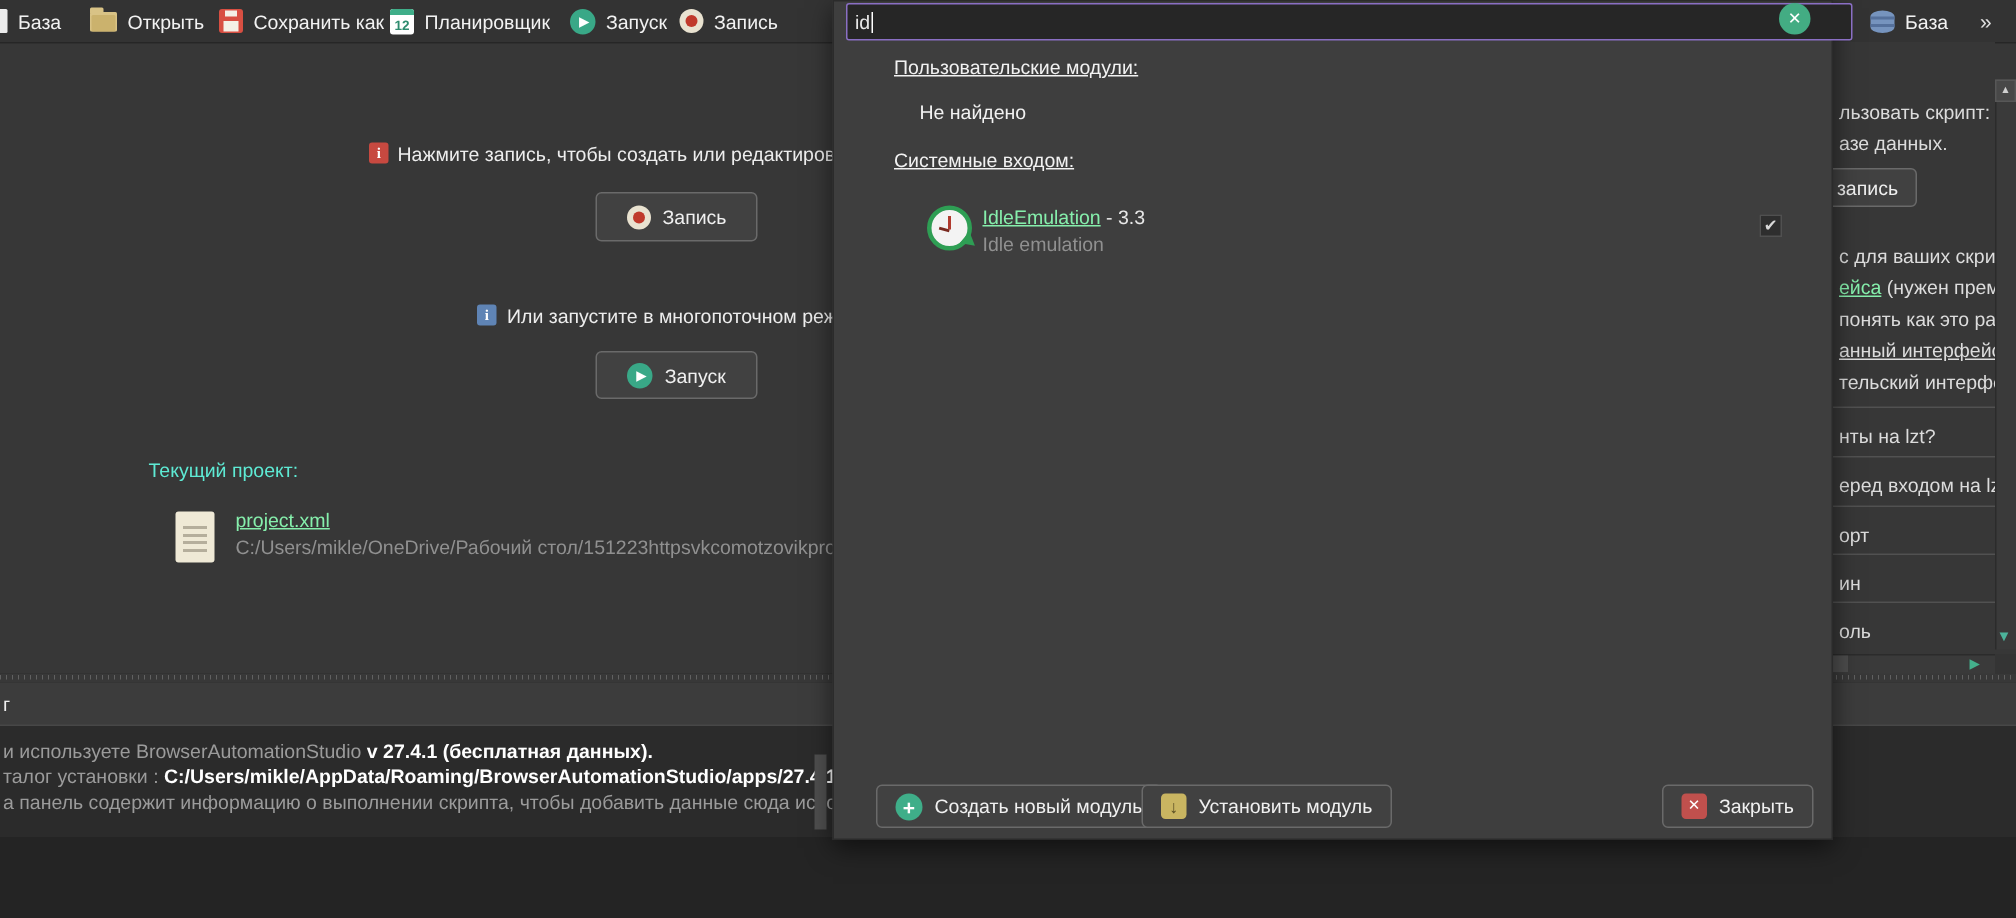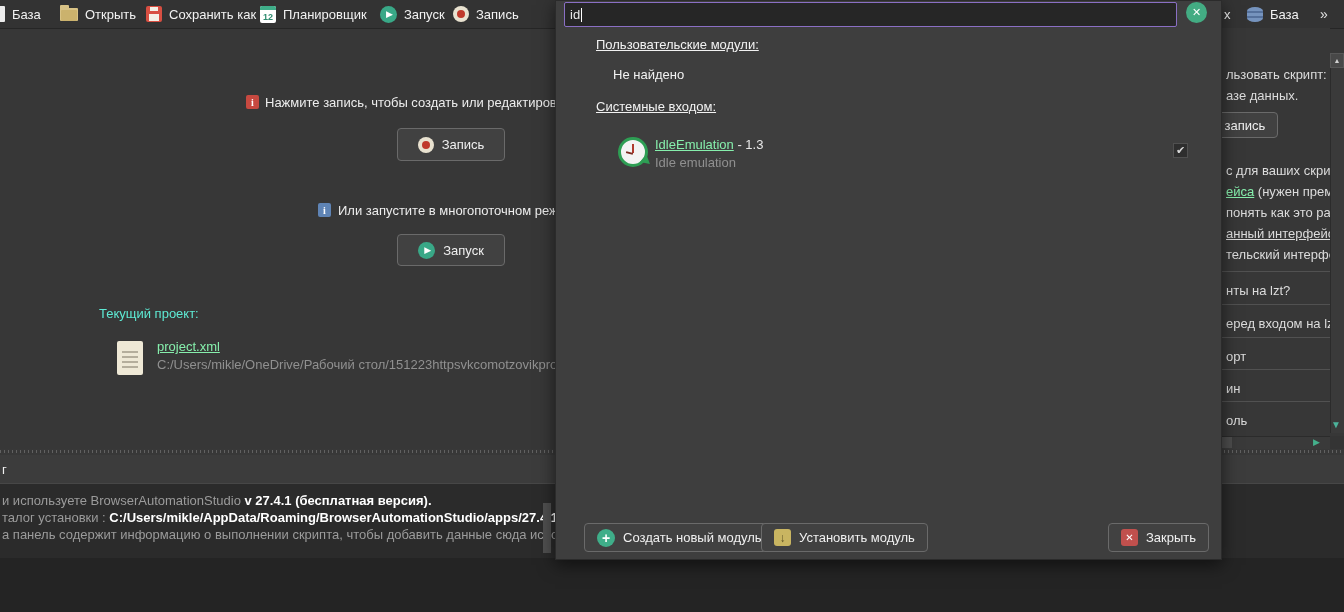--- a/index.html
+++ b/index.html
@@ -60,21 +60,21 @@
   .rp-line{position:absolute;left:4px;white-space:nowrap;color:#dcdcdc}
   .rp-sep{position:absolute;left:0;width:108px;height:1px;background:#515151}
   .sb-v{position:absolute;left:1330px;top:53px;width:14px;height:380px;background:#3a3a3a;border-left:1px solid #2b2b2b}
   .sb-btn{position:absolute;display:flex;align-items:center;justify-content:center;background:#484848;border:1px solid #575757;box-sizing:border-box}
   .sb-h{position:absolute;left:1222px;top:436px;width:108px;height:13px;background:#3a3a3a;border-top:1px solid #2b2b2b}
   .sb-corner{position:absolute;left:1330px;top:436px;width:14px;height:13px;background:#343434}
 
   
   .modal{position:absolute;left:555px;top:0;width:667px;height:560px;background:#3e3e3e;
          border:1px solid #2b2b2b;box-sizing:border-box;box-shadow:0 5px 16px rgba(0,0,0,.55);z-index:10}
-  .search{position:absolute;left:8px;top:1px;width:613px;height:25px;background:#262626;
+  .search{position:absolute;left:8px;top:1px;width:671px;height:25px;background:#262626;
           border:1px solid #8a6fc4;border-radius:2px;box-sizing:border-box;display:flex;align-items:center;padding-left:5px}
   .caret{width:1px;height:14px;background:#ffffff;margin-left:1px}
   .search-close{position:absolute;left:630px;top:1px;width:21px;height:21px;border-radius:50%;background:#43ac83;
           display:flex;align-items:center;justify-content:center;color:#fff;font-size:11px;font-weight:bold;cursor:pointer}
   .mod-header{position:absolute;left:40px;color:#f2f2f2;text-decoration:underline;white-space:nowrap}
   .module-icon{position:absolute;left:62px;top:136px;width:30px;height:30px}
   .mi-face{position:absolute;left:0;top:0;width:30px;height:30px;border-radius:50%;background:#f3f3f3;
            border:3px solid #2e9e54;box-sizing:border-box}
   .mi-hand-v{position:absolute;left:14px;top:7px;width:2px;height:9px;background:#b03a2e}
   .mi-hand-h{position:absolute;left:8px;top:15px;width:7px;height:2px;background:#7a2a20;transform:rotate(15deg)}
@@ -203,21 +203,21 @@
   </div>
   <div class="sb-corner"></div>
 
   <div class="splitter">
     <div class="splitter-dots"></div>
   </div>
   <div class="tabbar">
     <span class="abs nowrap" style="left:2px;top:7px;color:#f0f0f0">г</span>
   </div>
   <div class="logpanel">
-    <div class="logline" style="top:9px"><span>и используете BrowserAutomationStudio </span><span class="logstrong">v 27.4.1 </span><span class="logstrong">(бесплатная версия).</span></div>
+    <div class="logline" style="top:9px"><span>и используете BrowserAutomationStudio </span><span class="logstrong">v 27.4.1 </span><span class="logstrong">(бесплатная данных).</span></div>
     <div class="logline" style="top:26px"><span>талог установки : </span><span class="logstrong">C:/Users/mikle/AppData/Roaming/BrowserAutomationStudio/apps/27.4.1.</span></div>
     <div class="logline" style="top:43px">а панель содержит информацию о выполнении скрипта, чтобы добавить данные сюда испол</div>
     <div class="abs" style="left:543px;top:19px;width:8px;height:50px;background:#4f4f4f"></div>
   </div>
 
   <div class="modal">
     <div class="search">
       <span>id</span>
       <span class="caret"></span>
     </div>
@@ -229,21 +229,21 @@
     <span class="abs nowrap" style="left:57px;top:66px;color:#f2f2f2">Не найдено</span>
     <span class="mod-header" style="top:98px">Системные входом:</span>
 
     <div>
       <span class="module-icon">
         <span class="mi-face"></span>
         <span class="mi-hand-v"></span>
         <span class="mi-hand-h"></span>
         <span class="mi-arrow"></span>
       </span>
-      <span class="abs nowrap" style="left:99px;top:136px"><span class="link">IdleEmulation</span><span> - 1.3</span></span>
+      <span class="abs nowrap" style="left:99px;top:136px"><span class="link">IdleEmulation</span><span> - 3.3</span></span>
       <span class="abs nowrap muted" style="left:99px;top:154px">Idle emulation</span>
       <span class="checkbox">
         <span>✔</span>
       </span>
     </div>
 
     <div class="btn" style="position:absolute;left:28px;top:522px;height:29px;padding:0 12px">
       <span class="f-ico-plus">
           <span>+</span>
         </span>

